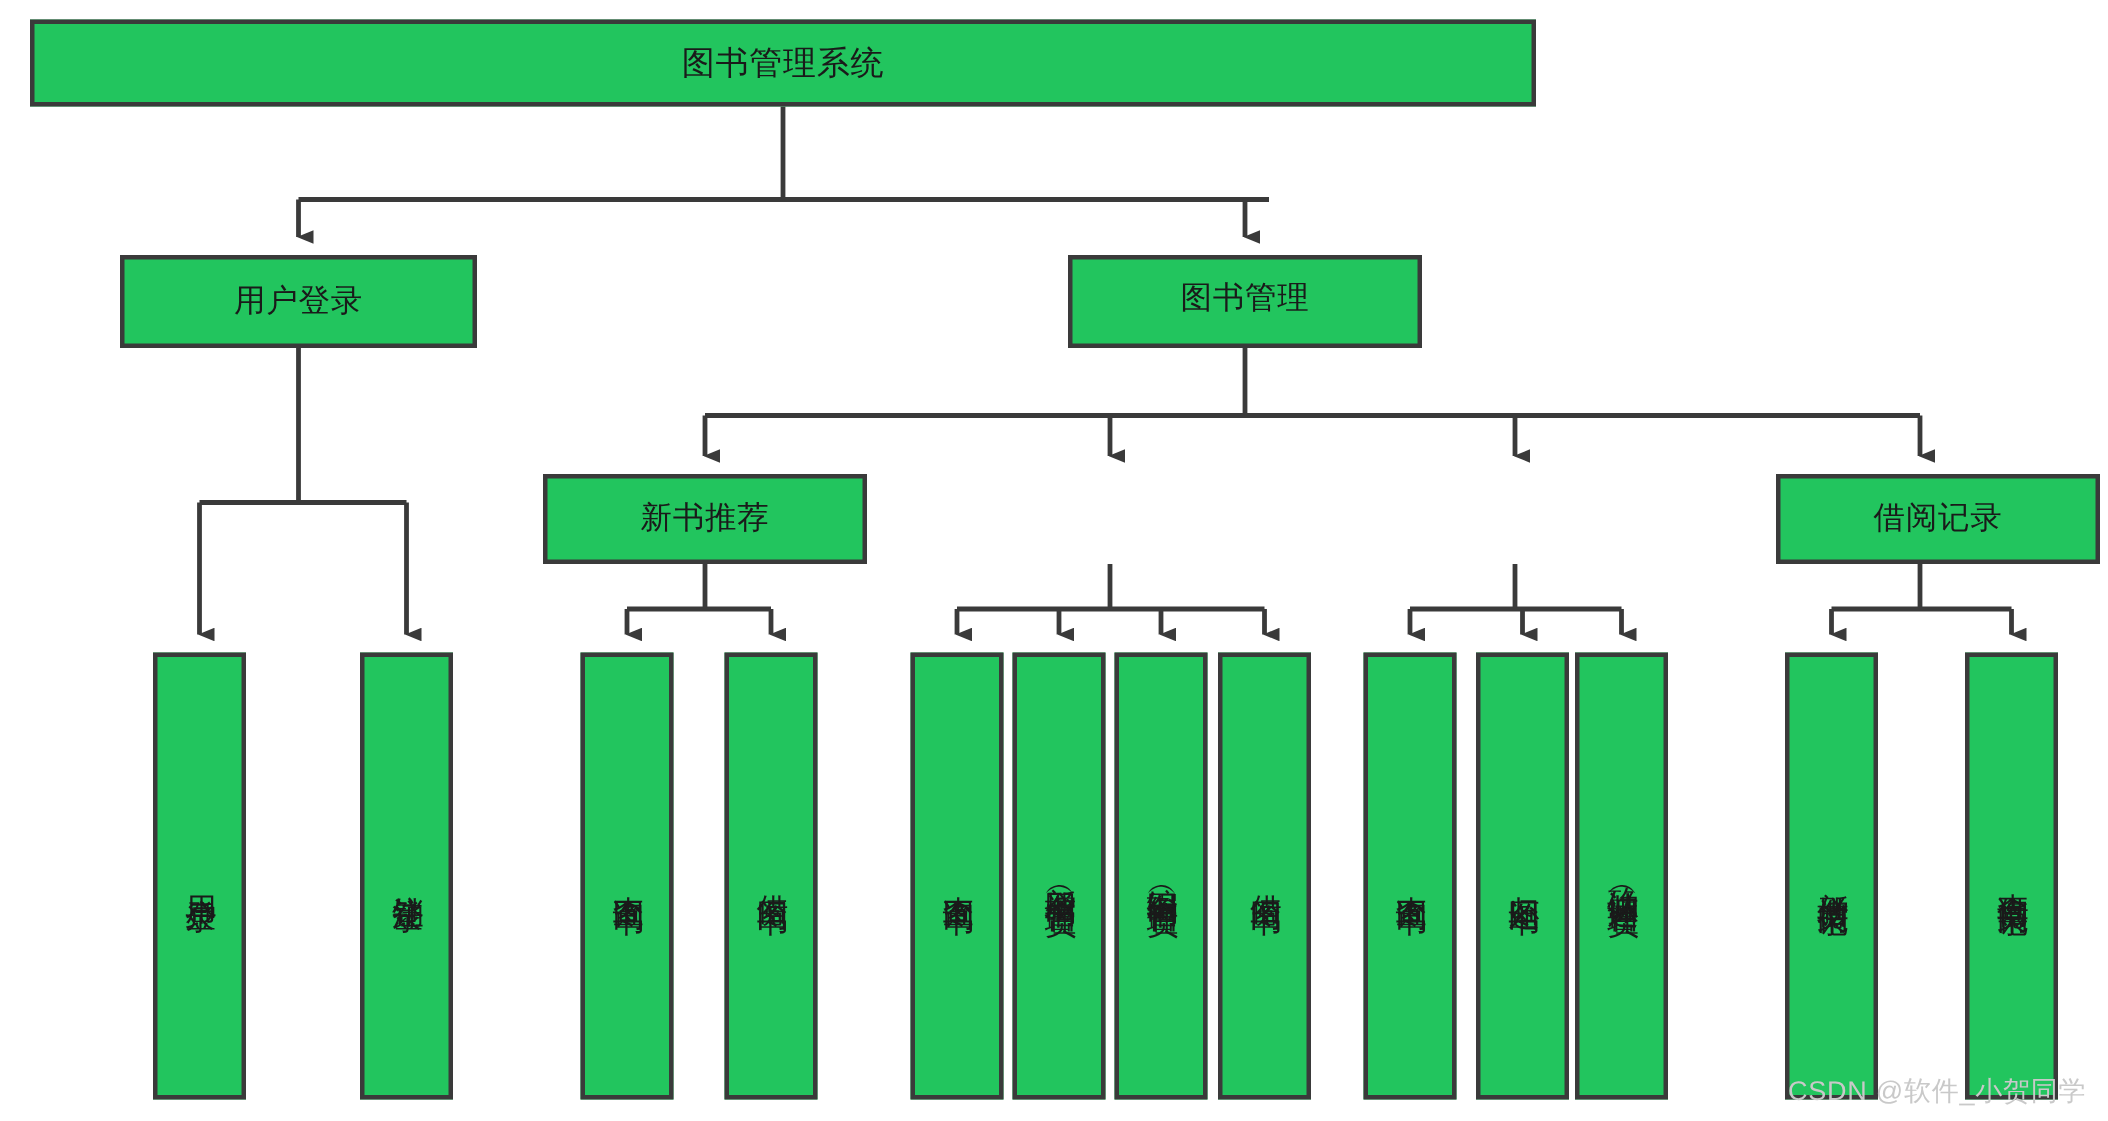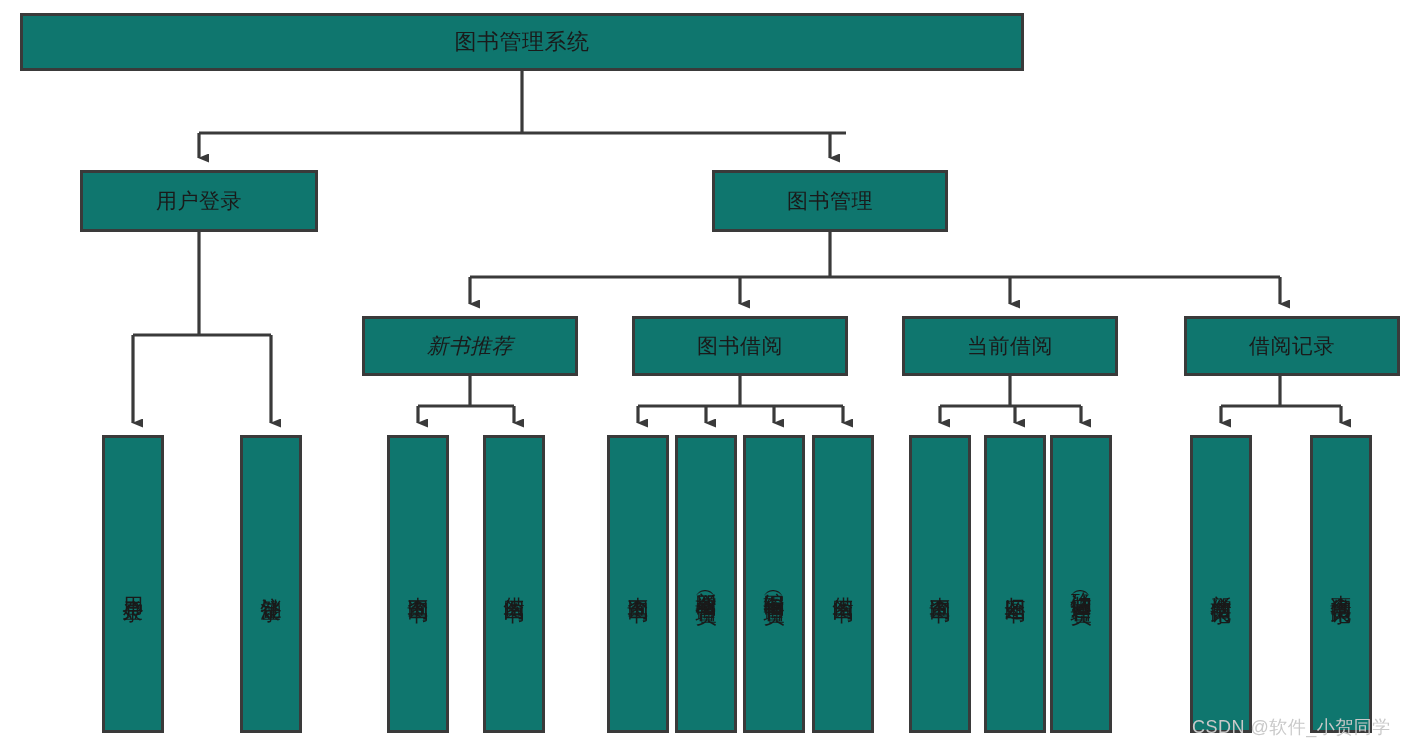--- a/index.html
+++ b/index.html
@@ -23,21 +23,21 @@
     position: absolute;
     left: 0;
     top: 0;
     width: 1405px;
     height: 747px;
     pointer-events: none;
   }
   .node {
     position: absolute;
     box-sizing: border-box;
-    background: #0f766e;
+    background: #22c55e;
     border: 3px solid #3a3a3a;
     display: flex;
     align-items: center;
     justify-content: center;
     color: #1a1a1a;
   }
   .node-label {
     font-size: 21px;
     line-height: 1.15;
     letter-spacing: 0.5px;
@@ -132,32 +132,26 @@
     </g>
   </svg>
 
   <div class="node root" id="node-root" style="left: 20px; top: 13px; width: 1004px; height: 58px;">
     <span class="node-label">图书管理系统</span>
   </div>
 
   <div class="node" id="node-l2-0" style="left: 80px; top: 170px; width: 238px; height: 62px;">
     <span class="node-label">用户登录</span>
   </div>
-  <div class="node" id="node-l2-1" style="left: 712px; top: 170px; width: 236px; height: 62px;">
+  <div class="node" id="node-l2-1" style="left: 712px; top: 170px; width: 236px; height: 62px; font-family: Liberation Mono, monospace;">
     <span class="node-label">图书管理</span>
   </div>
 
-  <div class="node" id="node-l3-0" style="left: 362px; top: 316px; width: 216px; height: 60px; font-style: italic;">
+  <div class="node" id="node-l3-0" style="left: 362px; top: 316px; width: 216px; height: 60px;">
     <span class="node-label">新书推荐</span>
-  </div>
-  <div class="node" id="node-l3-1" style="left: 632px; top: 316px; width: 216px; height: 60px;">
-    <span class="node-label">图书借阅</span>
-  </div>
-  <div class="node" id="node-l3-2" style="left: 902px; top: 316px; width: 216px; height: 60px;">
-    <span class="node-label">当前借阅</span>
   </div>
   <div class="node" id="node-l3-3" style="left: 1172px; top: 316px; width: 216px; height: 60px; margin-left: 12px;">
     <span class="node-label">借阅记录</span>
   </div>
 
   <div class="node leaf" id="node-leaf-0" style="left: 102px; top: 435px; width: 62px; height: 298px;">
     <span class="node-label">用户登录</span>
   </div>
   <div class="node leaf" id="node-leaf-1" style="left: 240px; top: 435px; width: 62px; height: 298px;">
     <span class="node-label">注销登录</span>

